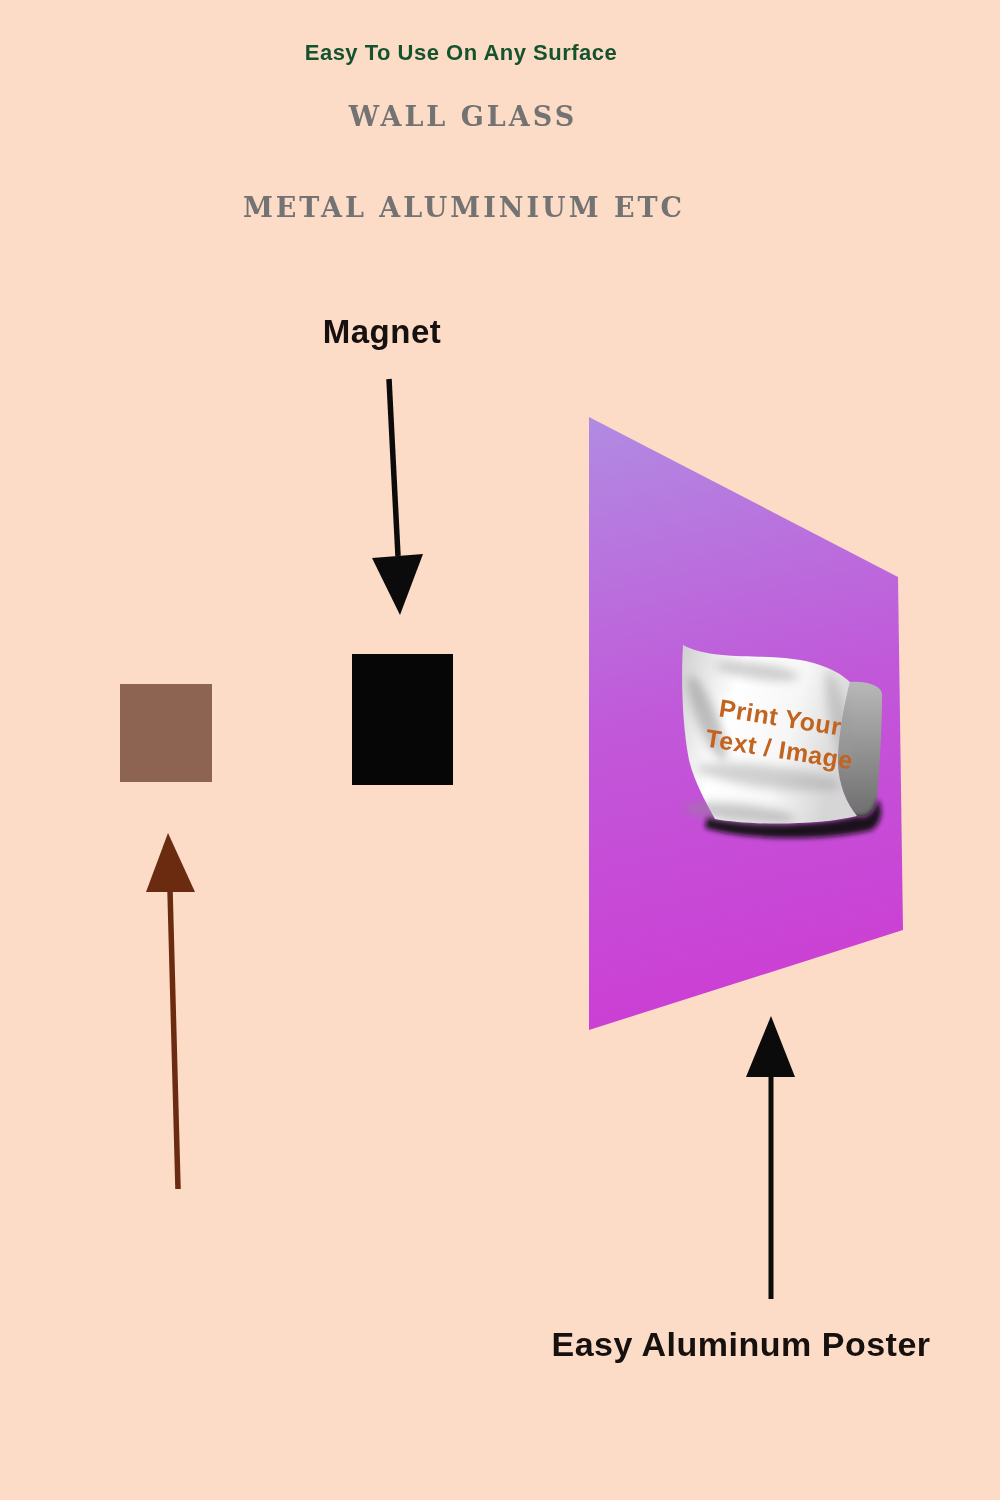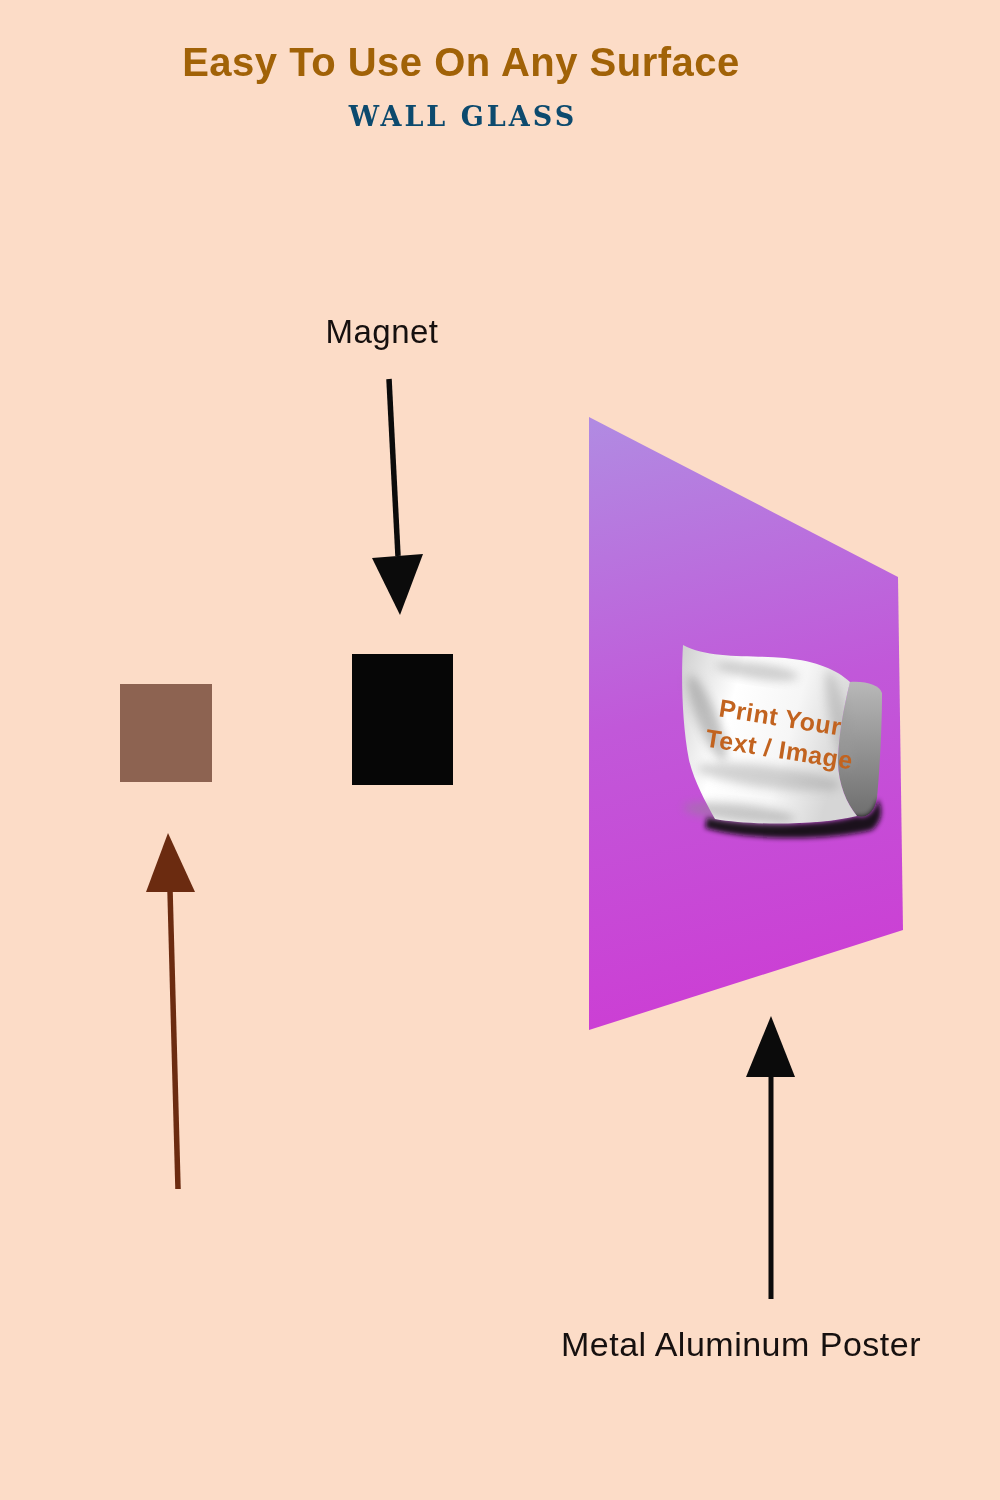--- a/index.html
+++ b/index.html
@@ -6,31 +6,31 @@
   .canvas{
     position:relative;
     width:1000px;height:1500px;
     background:#fcdcc7;
     overflow:hidden;
     font-family:"Liberation Sans", sans-serif;
   }
   .ctr{position:absolute;transform:translateX(-50%);white-space:nowrap;}
   .title{
     top:40px;left:461px;
-    font-size:40px;font-weight:800;color:#a16207;letter-spacing:.5px;
+    font-size:22px;font-weight:800;color:#14532d;letter-spacing:.5px;
   }
   .subtitle{
     font-family:"DejaVu Serif", serif;
-    font-weight:700;color:#0c4a6e;font-size:27px;letter-spacing:3px;
+    font-weight:700;color:#737373;font-size:27px;letter-spacing:3px;
   }
   .sub1{top:101px;left:463px;}
   .sub2{top:147px;left:464px;}
   .sub3{top:192px;left:464px;}
   .callout{
-    font-weight:400;color:#16100f;font-size:33px;letter-spacing:.5px;
+    font-weight:700;color:#16100f;font-size:33px;letter-spacing:.5px;
   }
   .magnet-label{top:313px;left:382px;}
   .wall-label{top:1207px;left:187px;}
   .poster-label{top:1325px;left:741px;font-size:34px;}
   .sq{position:absolute;}
   .sq-brown{left:120px;top:684px;width:92px;height:98px;background:#8d6351;}
   .sq-black{left:352px;top:654px;width:101px;height:131px;background:#060606;}
   .abs{position:absolute;}
   .paper-text{
     font-family:"Liberation Sans", sans-serif;
@@ -38,20 +38,21 @@
     fill:#c2631f;
   }
 </style>
 </head>
 <body>
 
 <div class="canvas">
 
   <div class="ctr title">Easy To Use On Any Surface</div>
   <div class="ctr subtitle sub1">WALL GLASS</div>
+  <div class="ctr subtitle sub3">METAL ALUMINIUM ETC</div>
 
   <div class="ctr callout magnet-label">Magnet</div>
 
   <svg class="abs" style="left:355px;top:370px;" width="80" height="255" viewBox="0 0 80 255">
     <line x1="34" y1="9" x2="43" y2="186" stroke="#0b0b0b" stroke-width="5.5"></line>
     <polygon points="17,188 68,184 45,245" fill="#0b0b0b"></polygon>
   </svg>
 
   <div class="sq sq-brown"></div>
   <div class="sq sq-black"></div>
@@ -111,15 +112,15 @@
 
     <text class="paper-text" x="190" y="311" text-anchor="middle" transform="rotate(9 190 311)">Print Your</text>
     <text class="paper-text" x="189" y="343" text-anchor="middle" transform="rotate(9 189 343)">Text / Image</text>
   </svg>
 
   <svg class="abs" style="left:735px;top:1005px;" width="75" height="300" viewBox="0 0 75 300">
     <line x1="36" y1="72" x2="36" y2="294" stroke="#0b0b0b" stroke-width="5"></line>
     <polygon points="36,11 11,72 60,72" fill="#0b0b0b"></polygon>
   </svg>
 
-  <div class="ctr callout poster-label">Metal Aluminum Poster</div>
+  <div class="ctr callout poster-label">Easy Aluminum Poster</div>
 
 </div>
 
 </body></html>

